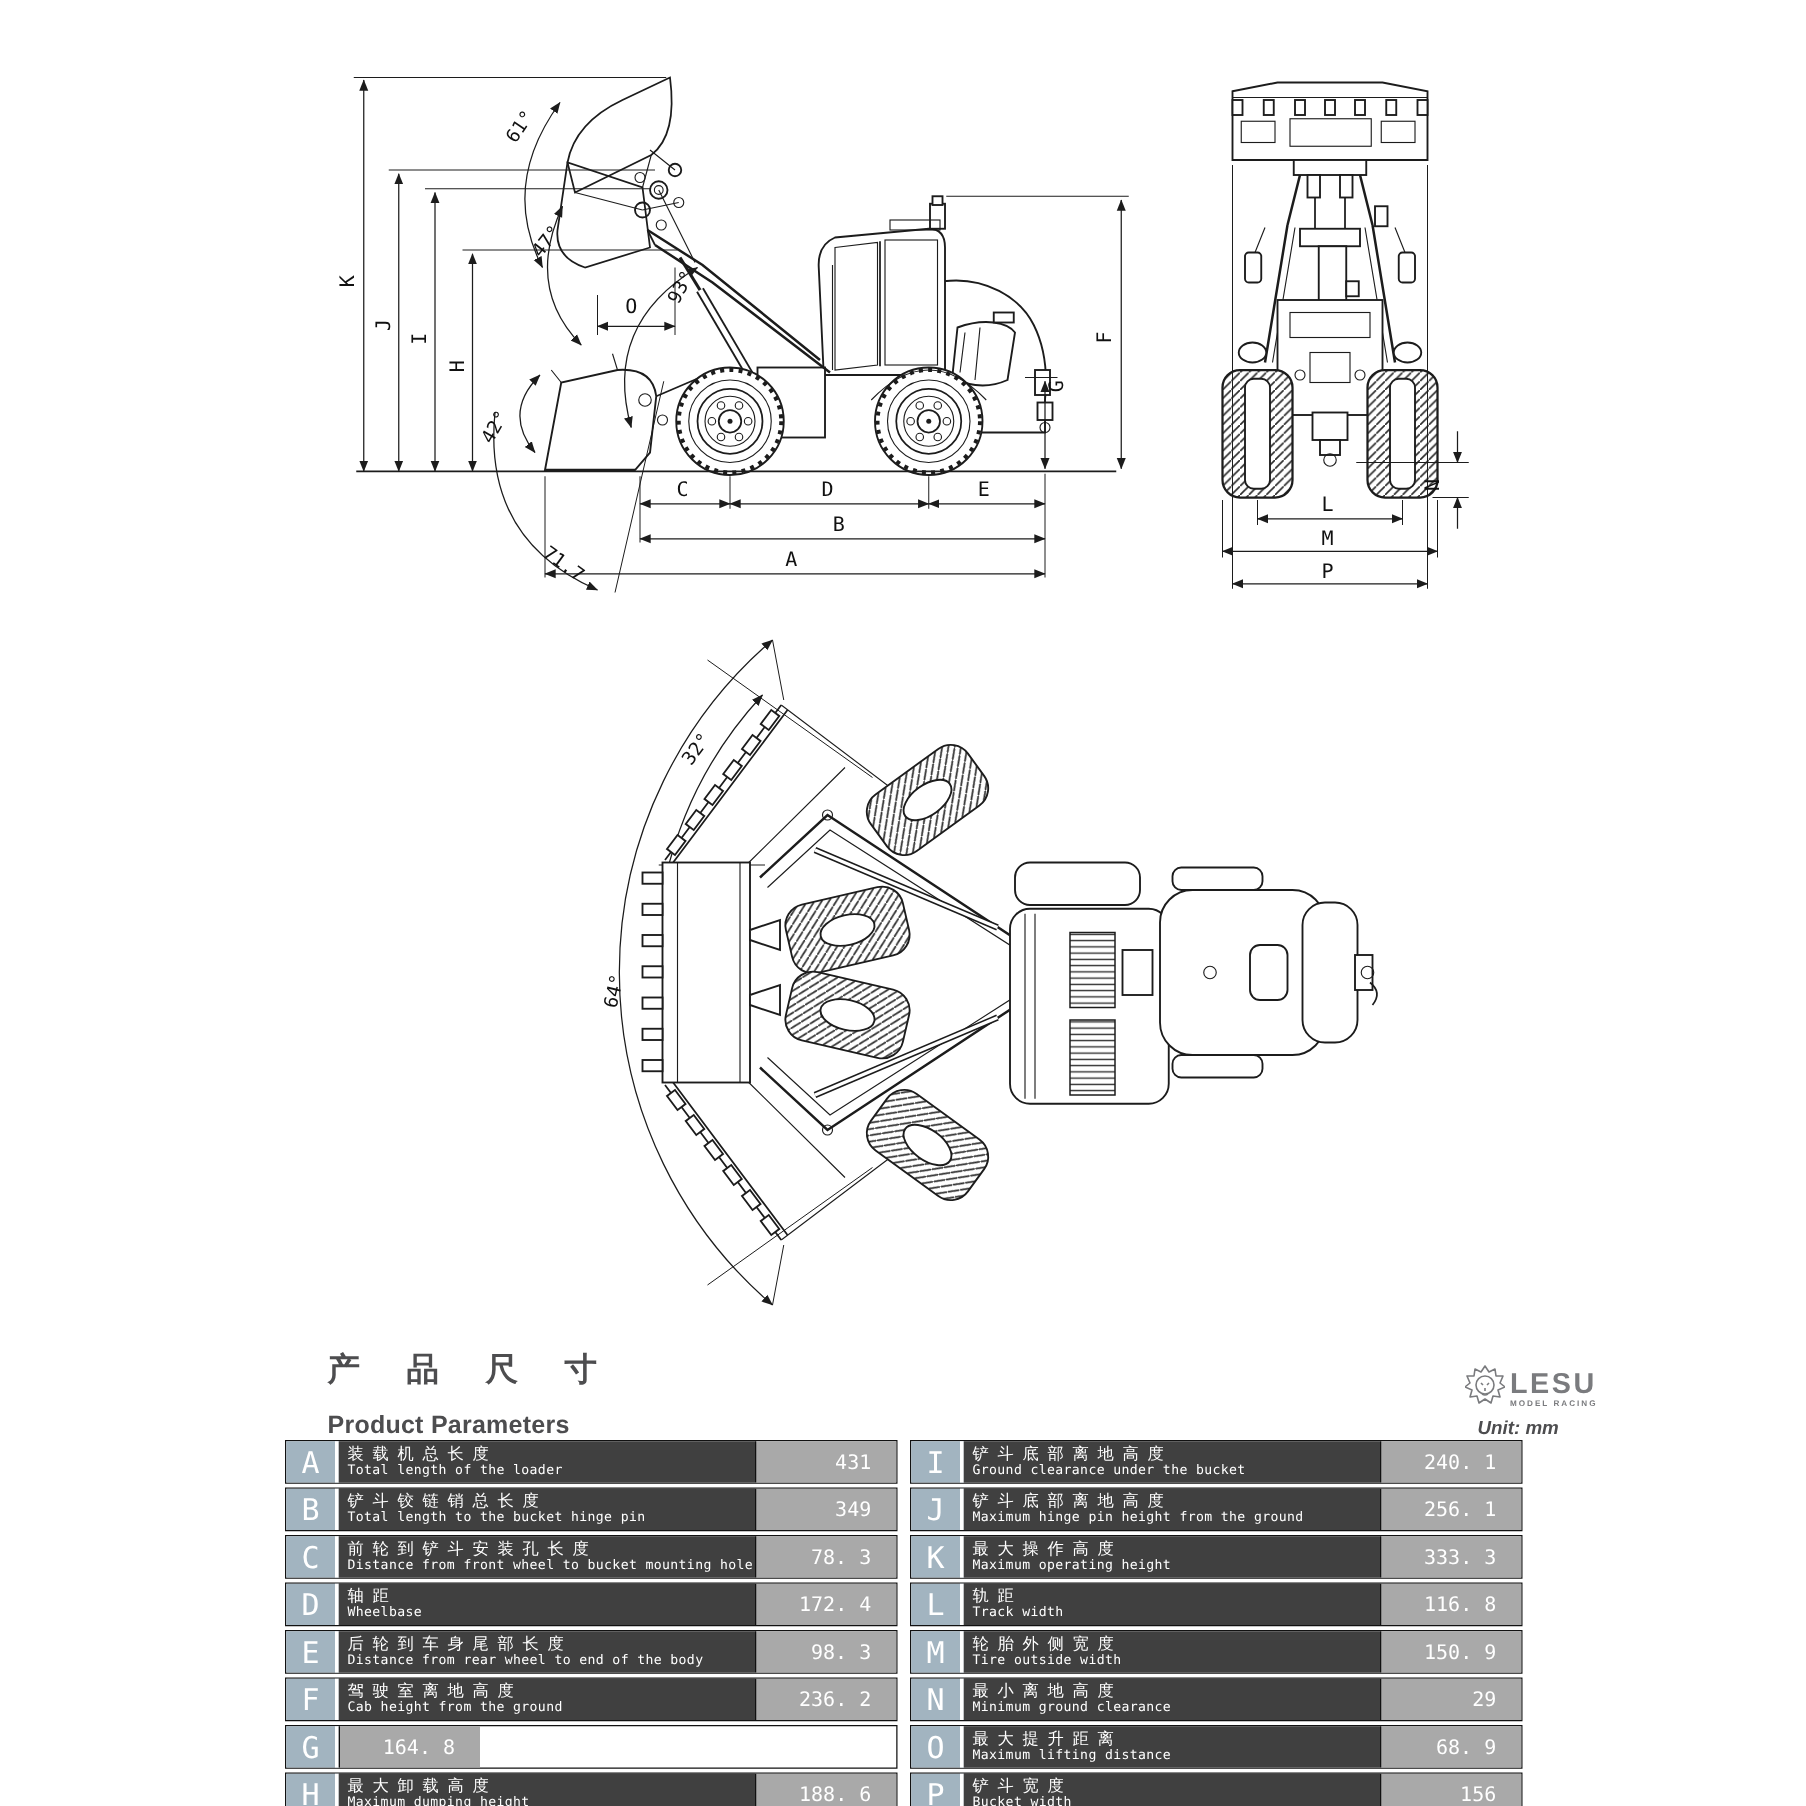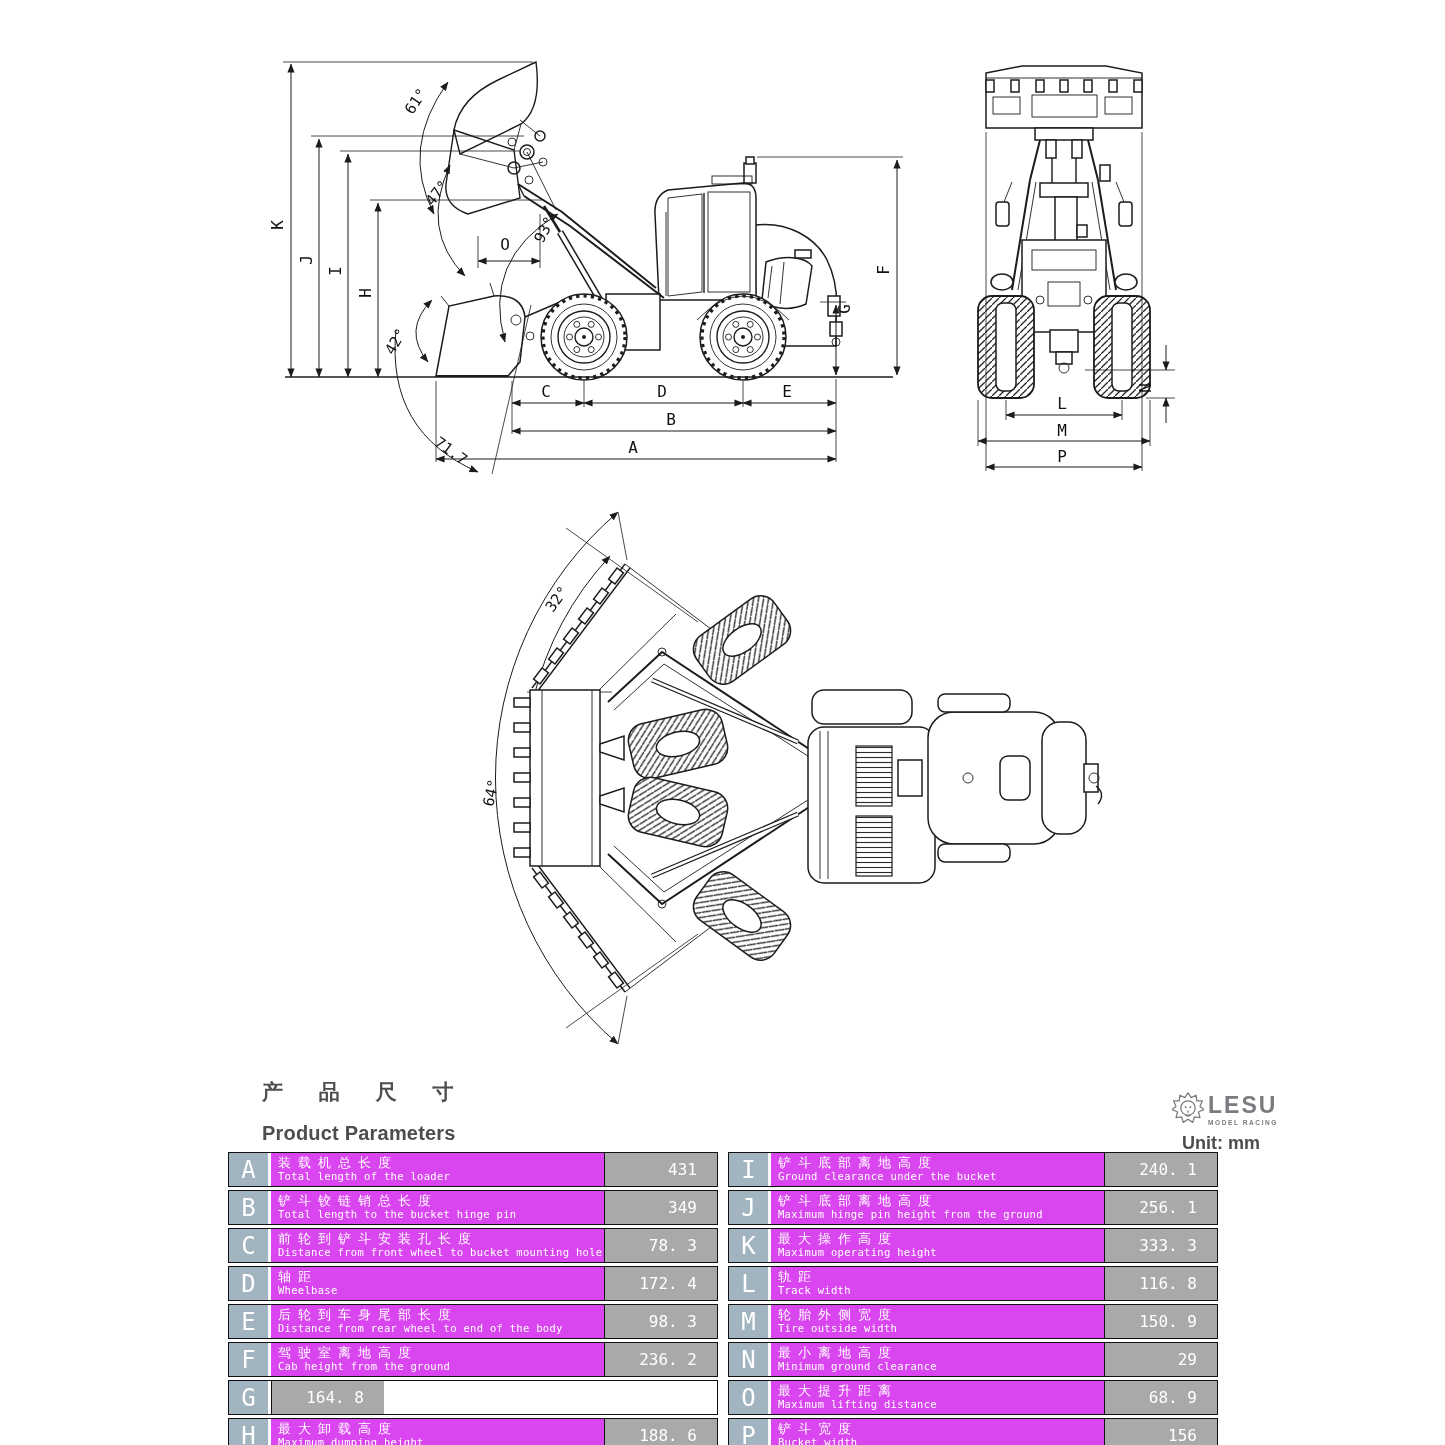--- a/index.html
+++ b/index.html
@@ -12,35 +12,35 @@
   .thin{stroke:#1c1c1c;fill:none;stroke-width:0.9;}
   .wht {stroke:#1c1c1c;fill:#fff;stroke-width:1.5;}
   .dim {stroke:#1c1c1c;fill:none;stroke-width:1;
         marker-start:url(#ar);marker-end:url(#ar);}
   .dime{stroke:#1c1c1c;fill:none;stroke-width:1;marker-end:url(#ar);}
   .ext {stroke:#1c1c1c;fill:none;stroke-width:0.8;}
   .dtx {font-family:"DejaVu Sans Mono",monospace;font-size:16px;fill:#111;text-anchor:middle;}
   .atx {font-family:"DejaVu Sans Mono",monospace;font-size:15px;fill:#111;text-anchor:middle;}
   
   .titleblock{position:absolute;left:262px;top:1078px;color:#4d4d4f;}
-  .title-cn{font-size:21px;font-weight:bold;letter-spacing:15px;}
+  .title-cn{font-size:26px;font-weight:bold;letter-spacing:15px;}
   .title-en{font-size:20px;font-weight:bold;margin-top:16px;letter-spacing:0.2px;}
   .logoblock{position:absolute;left:1172px;top:1090px;color:#7a7b7e;width:120px;}
   .logorow{display:flex;align-items:center;gap:4px;}
   .brandcol{display:flex;flex-direction:column;}
   .brandname{font-size:23px;font-weight:bold;letter-spacing:2px;line-height:1;}
   .brandsub{font-size:6.5px;font-weight:bold;letter-spacing:1.6px;margin-top:2px;}
-  .unit{font-size:18px;font-weight:bold;color:#4d4d4f;margin-top:3px;margin-left:10px;}
+  .unit{font-size:15px;font-weight:bold;color:#4d4d4f;margin-top:3px;margin-left:10px;font-style:italic;}
   
   .ptable{position:absolute;top:1152px;width:490px;display:flex;flex-direction:column;gap:3px;}
   .ptable.left{left:228px;} .ptable.right{left:728px;}
   .trow{display:flex;height:33px;border:1.5px solid #111;background:#fff;}
   .tkey{width:39px;background:#a2b4c0;color:#fff;display:flex;align-items:center;justify-content:center;
         font-family:"DejaVu Sans Mono",monospace;font-size:24px;border-right:3px solid #fff;}
-  .tdesc{flex:1;background:#d946ef;color:#fff;display:flex;flex-direction:column;justify-content:center;
+  .tdesc{flex:1;background:#404040;color:#fff;display:flex;flex-direction:column;justify-content:center;
          padding-left:7px;overflow:hidden;}
   .cn{font-size:13px;letter-spacing:7px;line-height:1.15;white-space:nowrap;}
   .en{font-family:"DejaVu Sans Mono",monospace;font-size:10.5px;letter-spacing:0.3px;line-height:1.1;white-space:nowrap;}
   .tval{width:92px;background:#a9a9a9;color:#fff;border-left:1.5px solid #111;
         display:flex;align-items:center;justify-content:flex-end;padding-right:20px;
         font-family:"DejaVu Sans Mono",monospace;font-size:16px;}
 </style>
 </head>
 <body>
 

